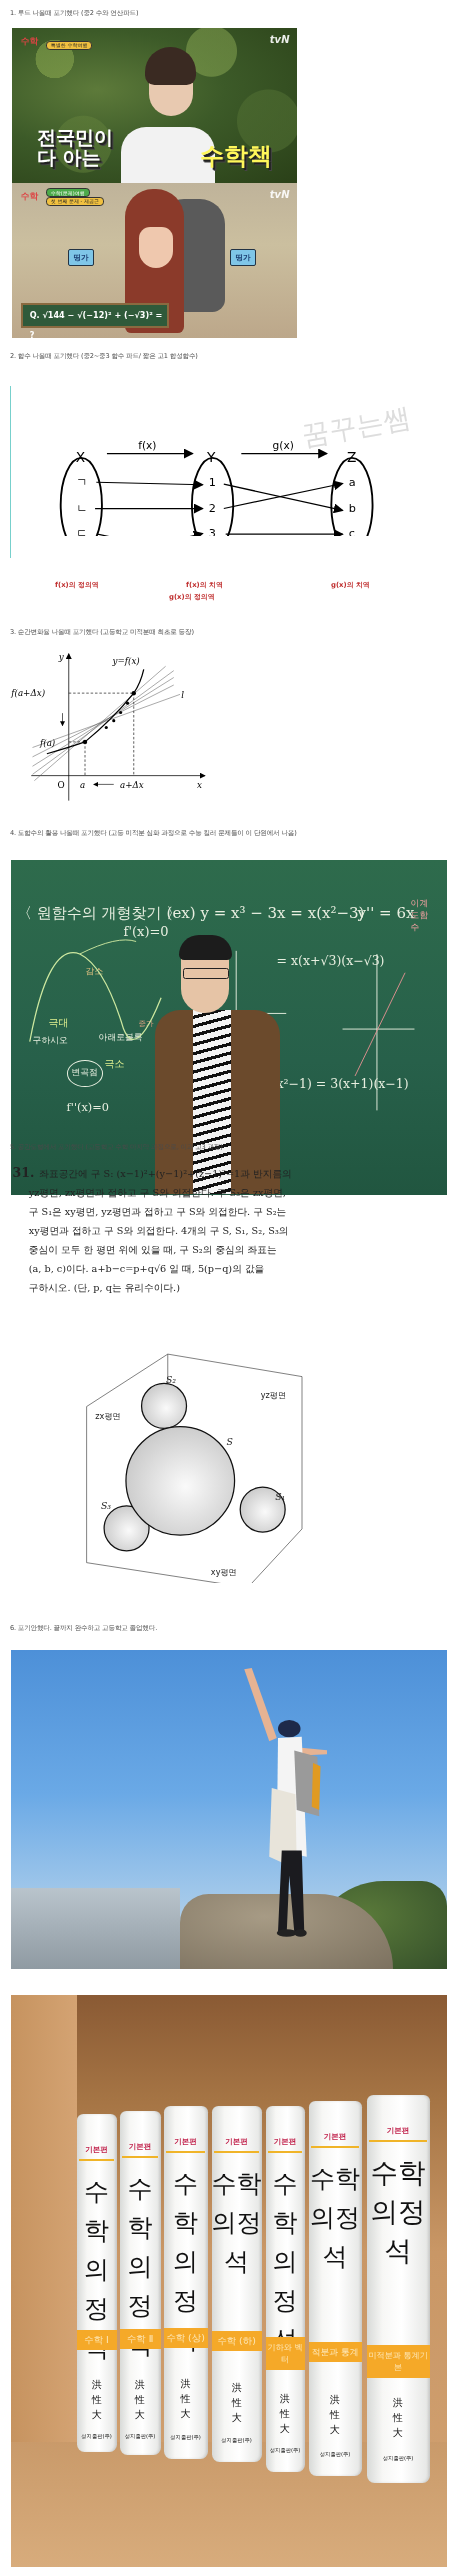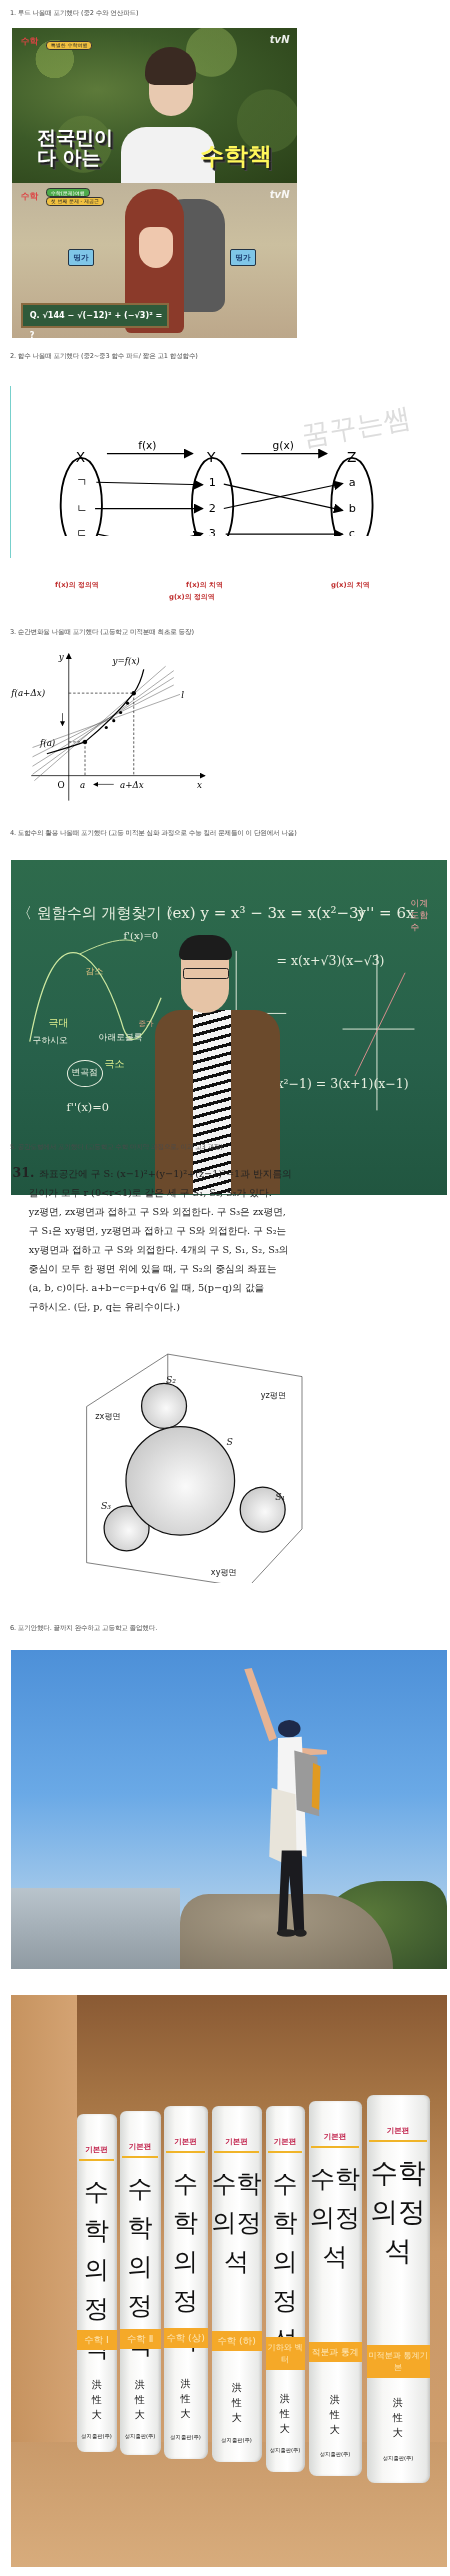--- a/index.html
+++ b/index.html
@@ -207,21 +207,21 @@
 <div class="caption" style="top:829px;">4. 도함수의 활용 나올때 포기했다 (고등 미적분 심화 과정으로 수능 킬러 문제들이 이 단원에서 나옴)</div>
 
 <div class="lect">
   <div class="lect-board"></div>
   <div class="chalk" style="left:6.3px;top:44px;">〈 원함수의 개형찾기 〉</div>
   <div class="chalk" style="left:156px;top:44px;">(ex) y = x³ − 3x = x(x²−3)</div>
   <div class="chalk" style="left:266px;top:81px;font-size:12.5px;margin-top:12px;">= x(x+√3)(x−√3)</div>
   <div class="chalk" style="left:347px;top:44px;">y'' = 6x</div>
   <div class="chalk" style="left:253px;top:216px;font-size:12.5px;">3(x²−1) = 3(x+1)(x−1)</div>
   <div class="chalk" style="left:400px;top:38px;font-size:8.8px;color:#f0a0a0;white-space:normal;width:25px;">이계 도함수</div>
-  <div class="chalk" style="left:113px;top:70px;font-size:10px;">f'(x)=0</div>
+  <div class="chalk" style="left:113px;top:64px;font-size:13px;">f'(x)=0</div>
   <div class="chalk" style="left:56px;top:241px;font-size:11.3px;">f''(x)=0</div>
   <div class="chalk" style="left:38px;top:125px;font-size:10px;color:#e0f090;margin-top:31px;">극대</div>
   <div class="chalk" style="left:94px;top:197px;font-size:10px;color:#e0f090;">극소</div>
   <div class="chalk" style="left:75px;top:106px;font-size:8.8px;color:#e0c080;">감소</div>
   <div class="chalk" style="left:128px;top:159px;font-size:7.5px;color:#e0a080;">증가</div>
   <div class="chalk" style="left:56px;top:200px;font-size:8.8px;border:0.6px solid #e8efe0;border-radius:50%;padding:6.3px 3.8px;">변곡점</div>
   <div class="chalk" style="left:22px;top:175px;font-size:8.8px;">구하시오</div>
   <div class="chalk" style="left:88px;top:172px;font-size:8.8px;">아래로볼록</div>
   <svg class="abs" style="left:0;top:0;" width="436" height="335" viewBox="0 0 697 535">
     <path d="M30,290 Q60,130 110,150 Q150,170 180,270 Q200,320 240,220" fill="none" stroke="#cde8a0" stroke-width="2"></path>
@@ -238,21 +238,20 @@
       <div class="head"></div>
       <div class="thair"></div>
       <div class="glasses"></div>
   </div>
 </div>
 
 <div class="caption" style="top:1143px;">5. 공간도형에서 포기했다 (고등학교 수학 마지막 과정으로, 이과 고3 과정)</div>
 
 <div class="prob">
   <div class="line first"><span class="num">31.</span><span>좌표공간에 구 S: (x−1)²+(y−1)²+(z−1)²=1과 반지름의</span></div>
-  <div class="line">길이가 모두 r (0&lt;r&lt;1)로 같은 세 구 S₁, S₂, S₃가 있다.</div>
   <div class="line">yz평면, zx평면과 접하고 구 S와 외접한다. 구 S₃은 zx평면,</div>
   <div class="line">구 S₁은 xy평면, yz평면과 접하고 구 S와 외접한다. 구 S₂는</div>
   <div class="line">xy평면과 접하고 구 S와 외접한다. 4개의 구 S, S₁, S₂, S₃의</div>
   <div class="line">중심이 모두 한 평면 위에 있을 때, 구 S₂의 중심의 좌표는</div>
   <div class="line">(a, b, c)이다. a+b−c=p+q√6 일 때, 5(p−q)의 값을</div>
   <div class="line">구하시오. (단, p, q는 유리수이다.)</div>
 </div>
 
 <svg class="sphere-fig" viewBox="130 2150 370 380">
   <defs>

